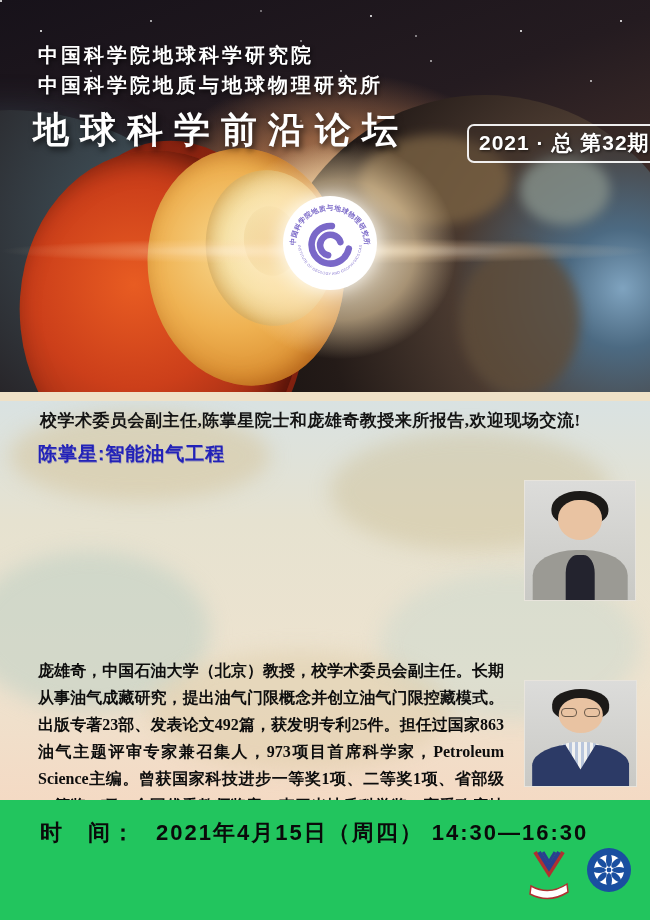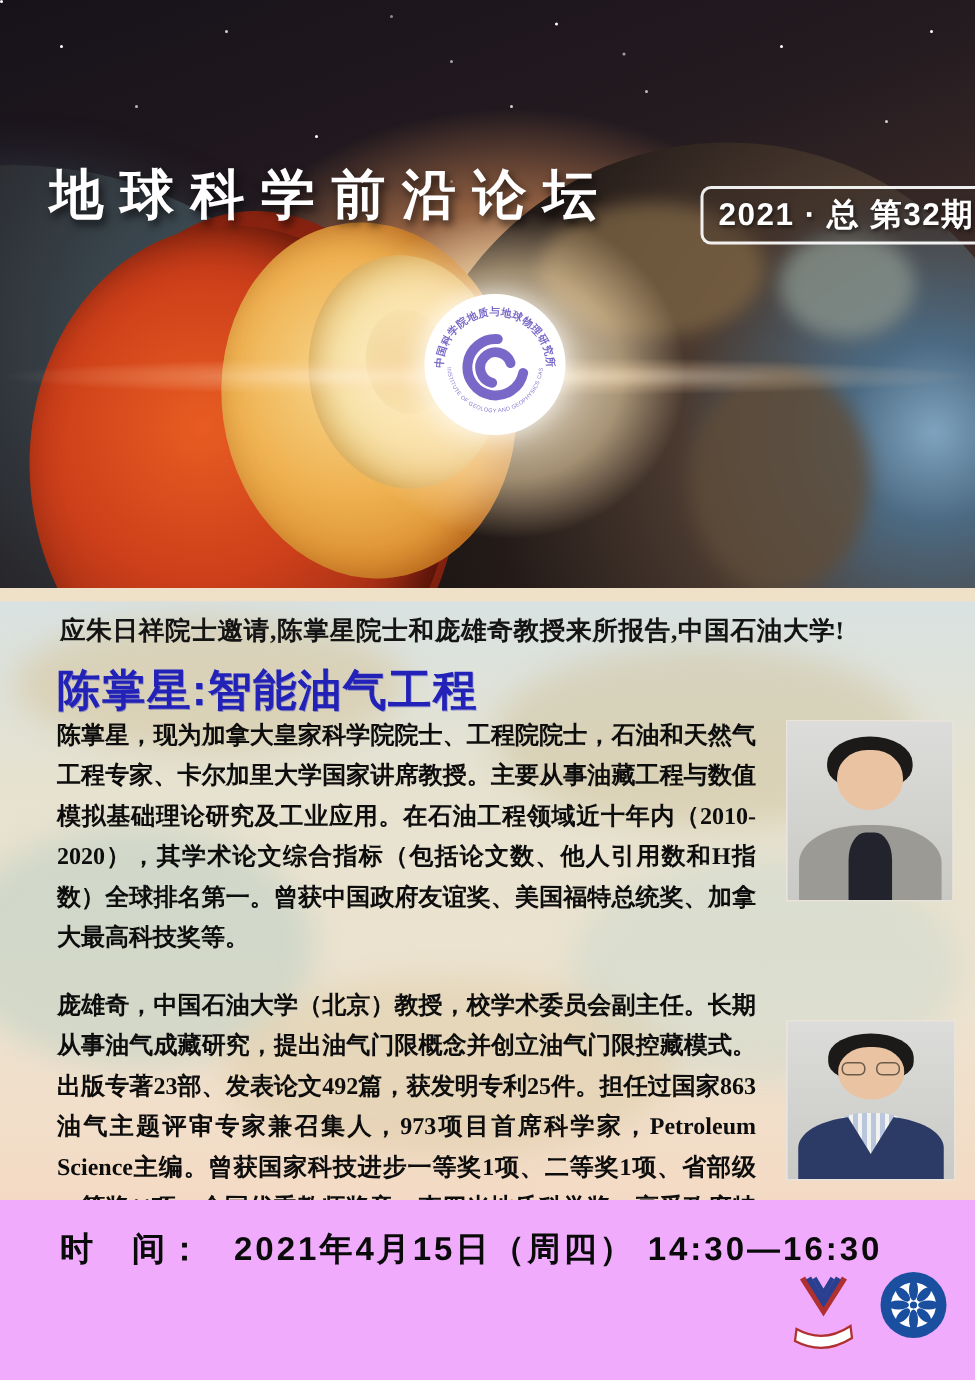--- a/index.html
+++ b/index.html
@@ -70,21 +70,21 @@
     background:linear-gradient(180deg,#d9e2e2 0%, #e6e2d0 30%, #eee3cf 70%, #f4dac4 100%); }
   .map-blob { position:absolute; border-radius:50%; filter:blur(10px); }
   .mb1 { left:10px; top:10px; width:260px; height:90px; background:rgba(214,197,156,.55); }
   .mb2 { left:330px; top:30px; width:280px; height:120px; background:rgba(205,190,150,.45); }
   .mb3 { left:-30px; top:150px; width:240px; height:160px; background:rgba(186,205,196,.5); }
   .mb4 { left:380px; top:170px; width:260px; height:150px; background:rgba(200,214,206,.45); }
   .mb5 { left:150px; top:250px; width:300px; height:120px; background:rgba(222,204,168,.5); }
 
   .intro-line { position:absolute; left:40px; top:8px; font-size:17px; color:#141414; font-weight:600;
     font-family:"Liberation Serif","DejaVu Serif",serif; letter-spacing:.5px; }
-  .speaker-heading { position:absolute; left:38px; color:#2222b8; font-weight:900; font-size:29px;
+  .speaker-heading { position:absolute; left:38px; color:#2222b8; font-weight:900; font-size:19px;
     letter-spacing:1px; white-space:nowrap; text-shadow:.5px .5px 0 rgba(34,34,184,.4); }
   .h-1 { top:40px; } .h-2 { top:217px; }
   .speaker-bio { position:absolute; left:38px; width:466px; font-size:16px; line-height:27px;
     color:#0d0d0d; font-weight:700; text-align:justify;
     font-family:"Liberation Serif","DejaVu Serif",serif; }
   .b-1 { top:76px; } .b-2 { top:256px; }
 
   .photo { position:absolute; left:524px; overflow:hidden; background:linear-gradient(180deg,#dcdcda,#c9c9c5);
     border:1px solid #e8e4dc; }
   .photo-1 { top:79px; width:112px; height:121px; }
@@ -102,21 +102,21 @@
   .photo .undershirt { position:absolute; left:50%; transform:translateX(-50%); bottom:0; width:26%; height:38%;
     border-radius:40% 40% 0 0; background:#23232e; }
   .photo .shirt-stripe { position:absolute; left:50%; transform:translateX(-50%); bottom:0; width:60%; height:42%;
     border-radius:44% 44% 0 0;
     background:repeating-linear-gradient(90deg,#f2f2f0 0 3px,#b9c6dc 3px 6px); }
   .photo .vest-front { position:absolute; left:50%; transform:translateX(-50%); bottom:-4%; width:88%; height:44%;
     border-radius:46% 46% 0 0; background:#2c3a66;
     clip-path:polygon(0 0, 34% 0, 50% 55%, 66% 0, 100% 0, 100% 100%, 0 100%); }
 
   
-  .footer { position:absolute; left:0; top:800px; width:650px; height:120px; background:#f0abfc; }
+  .footer { position:absolute; left:0; top:800px; width:650px; height:120px; background:#22c55e; }
   .footer-row { position:absolute; left:40px; color:#0a0a0a; font-weight:bold; font-size:22px;
     letter-spacing:2px; white-space:nowrap; }
   .row-time { top:18px; } .row-place { top:64px; }
   .footer-row .lbl { margin-right:20px; } 
   .mini-logo { position:absolute; }
   .mini-logo svg { width:100%; height:100%; }
   .lab-logo { left:527px; top:48px; width:44px; height:54px; }
   .soc-logo { left:585px; top:46px; width:48px; height:48px; }
 </style>
 </head>
@@ -134,20 +134,24 @@
       <div class="continent rg-c3"></div>
     </div>
     <div class="disc mantle-back"></div>
     <div class="disc mantle"></div>
     <div class="disc outer-core"></div>
     <div class="disc inner-core"></div>
     <div class="disc inner-hole"></div>
     <div class="flare"></div>
     <div class="core-glow"></div>
 
+    <div class="org-lines">
+      <div>中国科学院地球科学研究院</div>
+      <div>中国科学院地质与地球物理研究所</div>
+    </div>
     <div class="forum-title">地球科学前沿论坛</div>
     <div class="issue-badge">2021 · 总 第32期</div>
 
     <div class="seal">
       <svg viewBox="0 0 100 100">
         <defs>
           <path id="arcTop" d="M 13,52 A 37,37 0 0 1 87,52"></path>
           <path id="arcBottom" d="M 16,50 A 34,34 0 0 0 84,50"></path>
         </defs>
         <circle cx="50" cy="50" r="48" fill="#ffffff"></circle>
@@ -167,24 +171,23 @@
 
   <div class="divider-strip"></div>
 
   <div class="main">
     <div class="map-blob mb1"></div>
     <div class="map-blob mb2"></div>
     <div class="map-blob mb3"></div>
     <div class="map-blob mb4"></div>
     <div class="map-blob mb5"></div>
 
-    <div class="intro-line">应朱日祥院士邀请,陈掌星院士和庞雄奇教授来所报告,中国石油大学!</div>
+    <div class="intro-line">校学术委员会副主任,陈掌星院士和庞雄奇教授来所报告,欢迎现场交流!</div>
 
     <div class="speaker-heading h-1">陈掌星:智能油气工程</div>
-    <div class="speaker-bio b-1">陈掌星，现为加拿大皇家科学院院士、工程院院士，石油和天然气工程专家、卡尔加里大学国家讲席教授。主要从事油藏工程与数值模拟基础理论研究及工业应用。在石油工程领域近十年内（2010-2020），其学术论文综合指标（包括论文数、他人引用数和H指数）全球排名第一。曾获中国政府友谊奖、美国福特总统奖、加拿大最高科技奖等。</div>
     <div class="photo photo-1">
       <div class="hair"></div>
       <div class="face"></div>
       <div class="body body-suit"></div>
       <div class="undershirt"></div>
     </div>
 
     <div class="speaker-bio b-2">庞雄奇，中国石油大学（北京）教授，校学术委员会副主任。长期从事油气成藏研究，提出油气门限概念并创立油气门限控藏模式。出版专著23部、发表论文492篇，获发明专利25件。担任过国家863油气主题评审专家兼召集人，973项目首席科学家，Petroleum Science主编。曾获国家科技进步一等奖1项、二等奖1项、省部级一等奖11项、全国优秀教师奖章、李四光地质科学奖，享受政府特殊津贴。</div>
     <div class="photo photo-2">
       <div class="hair"></div>

